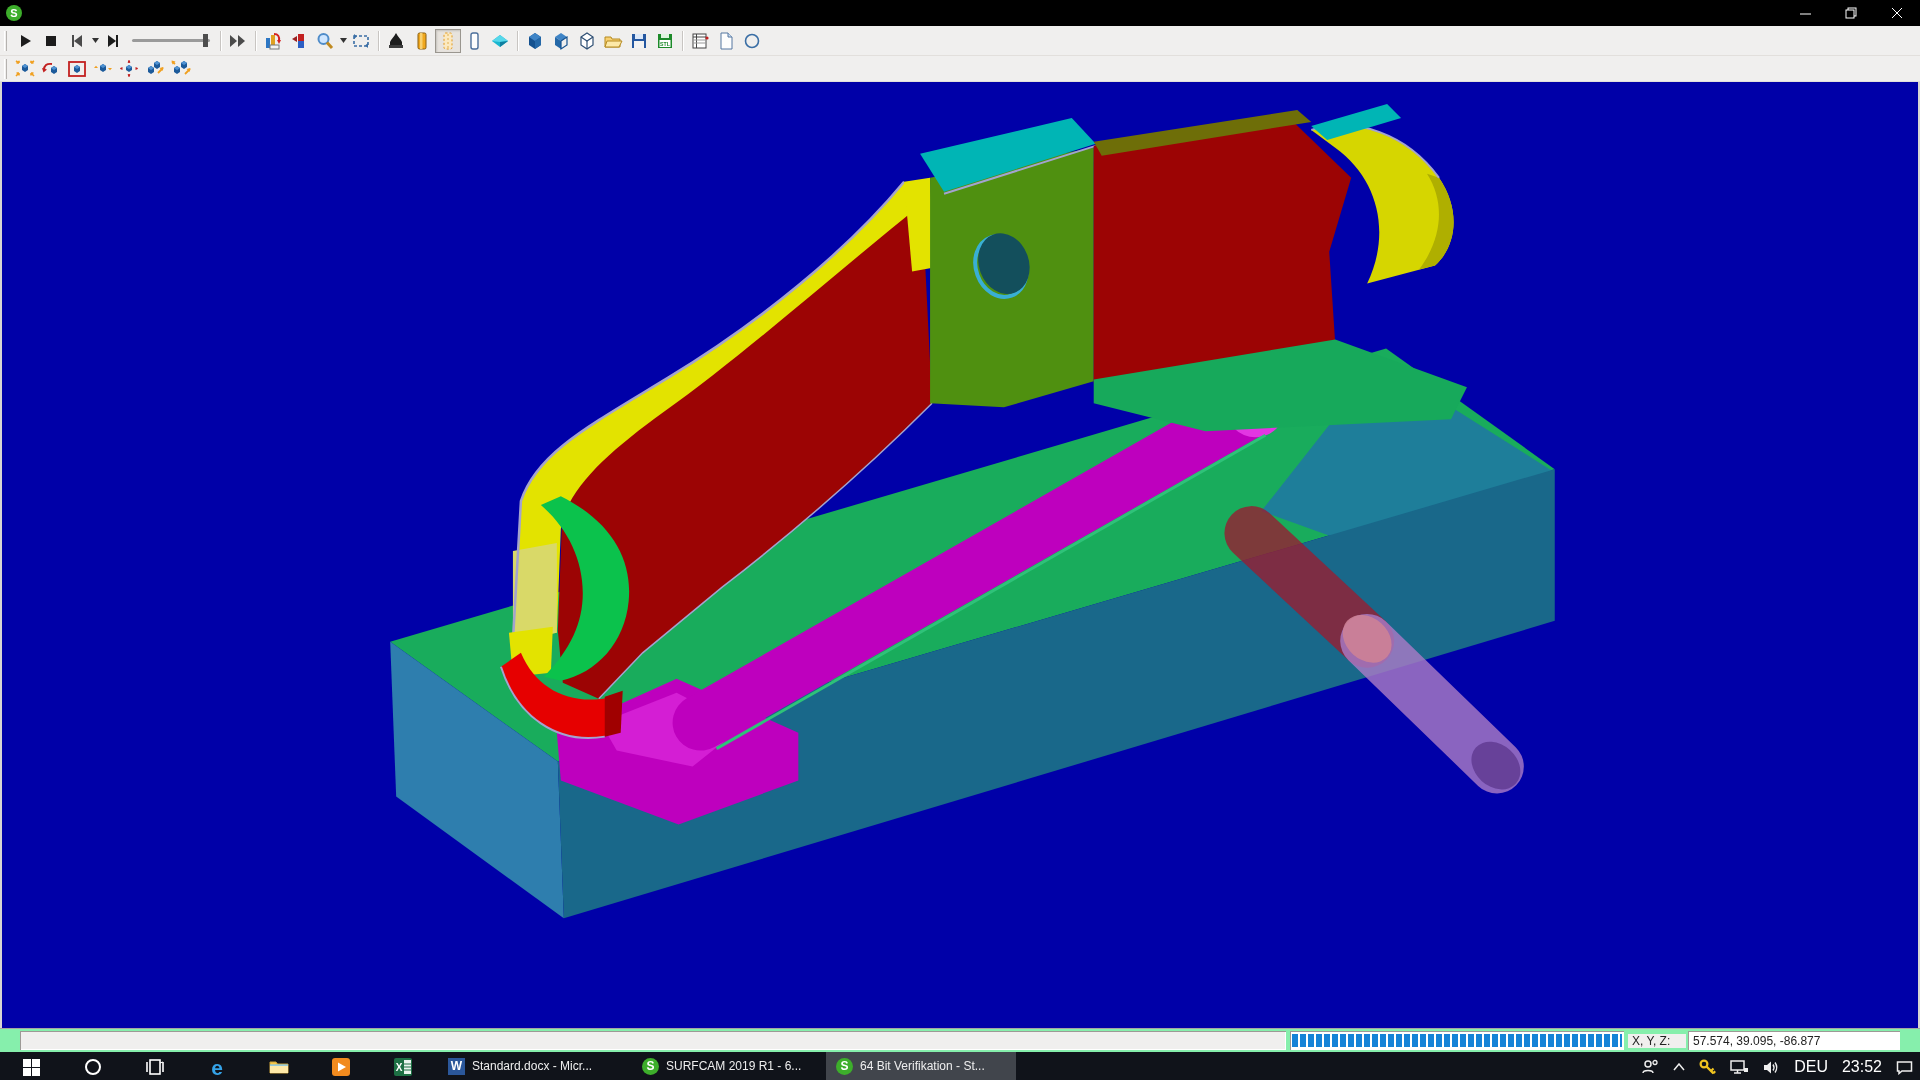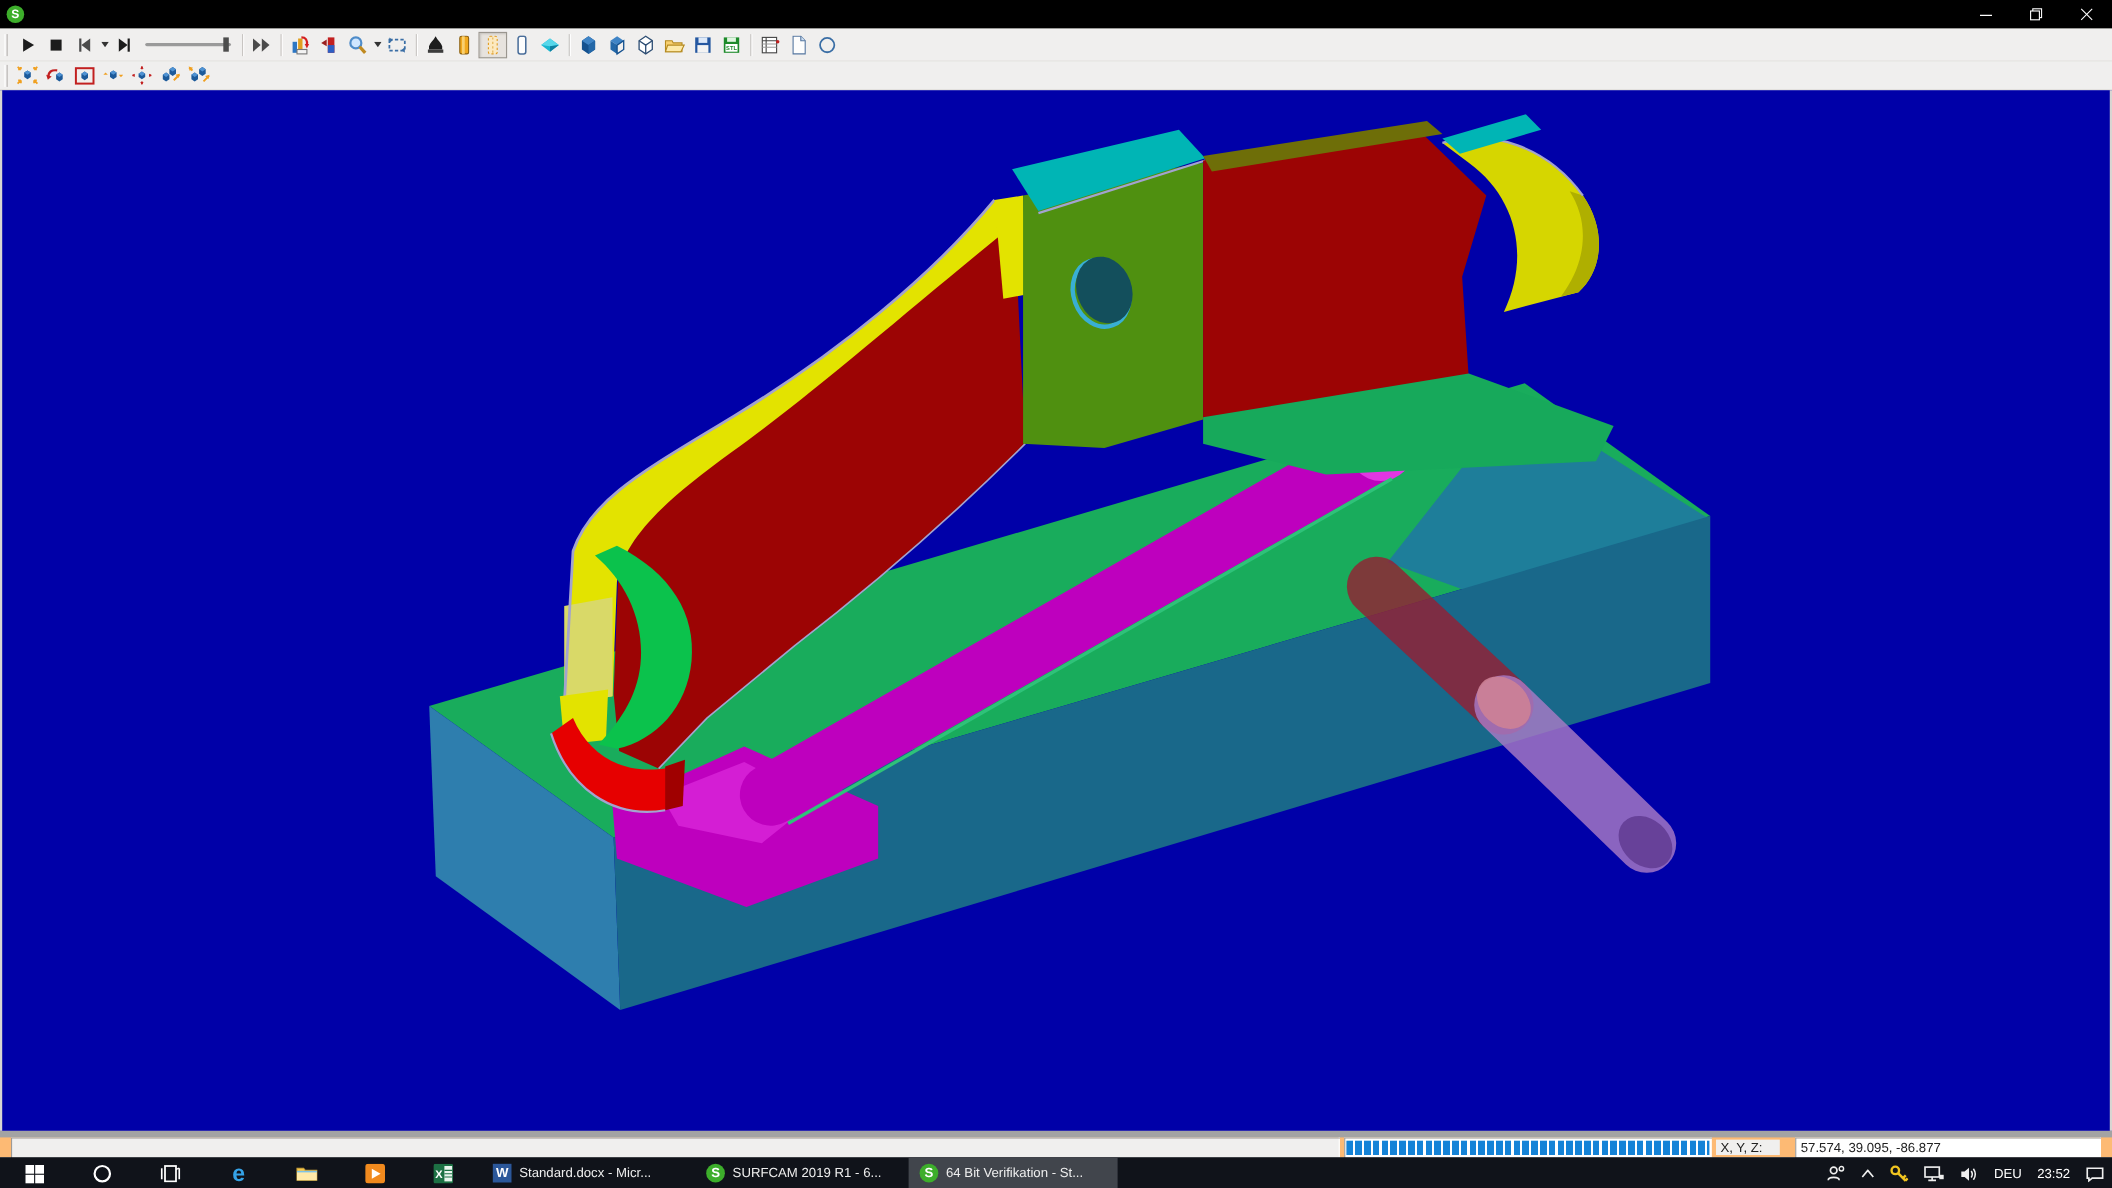--- a/index.html
+++ b/index.html
@@ -25,41 +25,41 @@
   .ti svg { display:block; }
   .slider-track { width:78px; height:3px; background:#9a9a9a; position:relative; margin:0 6px; border-radius:2px; }
   .slider-handle { position:absolute; right:2px; top:-5px; width:5px; height:13px; background:#4d4d4d; }
   .dd { width:10px; height:24px; display:flex; align-items:center; justify-content:center; }
 
   
   #viewport { flex:1; background:#0000a8; border-left:2px solid #d8d5d2; border-right:2px solid #d8d5d2; position:relative; }
   #viewport svg { width:100%; height:100%; display:block; }
 
   
-  #statusbar { height:24px; background:#fdba74; display:flex; align-items:center; flex:none; font-size:12px; color:#222;
-               border-top:6px solid #a3a3a3; padding:0 10px; }
+  #statusbar { height:24px; background:#86efac; display:flex; align-items:center; flex:none; font-size:12px; color:#222;
+               border-top:1px solid #a3a3a3; padding:0 20px; }
   .panel { height:19px; box-shadow:inset 1px 1px 0 #9d9a96, inset -1px -1px 0 #fff; background:#f0efee; }
   #status-left { flex:1; margin-right:4px; }
   #progress-field { width:334px; background:#fff; display:flex; align-items:center; padding:0 2px; margin-right:4px; }
   #progress-fill { height:13px; width:100%;
        background:repeating-linear-gradient(90deg,#1583d7 0,#1583d7 6px,#ffffff 6px,#ffffff 8px); }
   #xyz-label { width:58px; background:#f0efee; box-shadow:none; display:flex; align-items:center; padding:0 4px; }
-  #coord-field { width:278px; background:#fff; display:flex; align-items:center; padding:0 5px; margin-left:14px; }
+  #coord-field { width:212px; background:#fff; display:flex; align-items:center; padding:0 5px; margin-left:2px; }
 
   
   #taskbar { height:30px; background:#10131a; display:flex; align-items:stretch; flex:none; color:#eee; font-size:12px; }
   .tb-icon { width:62px; display:flex; align-items:center; justify-content:center; }
   .task-btn { display:flex; align-items:center; gap:7px; padding:0 10px; margin-left:4px; width:190px;
               border-bottom:2px solid #76b9ed; color:#eee; white-space:nowrap; overflow:hidden; }
   .task-btn.active { background:#41454c; }
   .sq-icon { width:17px; height:17px; display:flex; align-items:center; justify-content:center;
              font-weight:bold; font-size:12px; color:#fff; flex:none; }
   .tray { margin-left:auto; display:flex; align-items:center; gap:0; }
   .tray-item { height:100%; display:flex; align-items:center; justify-content:center; padding:0 7px; }
-  .tray-text { font-size:12px; color:#fff; }
+  .tray-text { font-size:16px; color:#fff; }
 </style>
 </head>
 <body>
 
 <div id="app">
 
   <div id="titlebar">
     <div class="app-logo">S</div>
     <div id="win-controls">
       <div class="winbtn">

